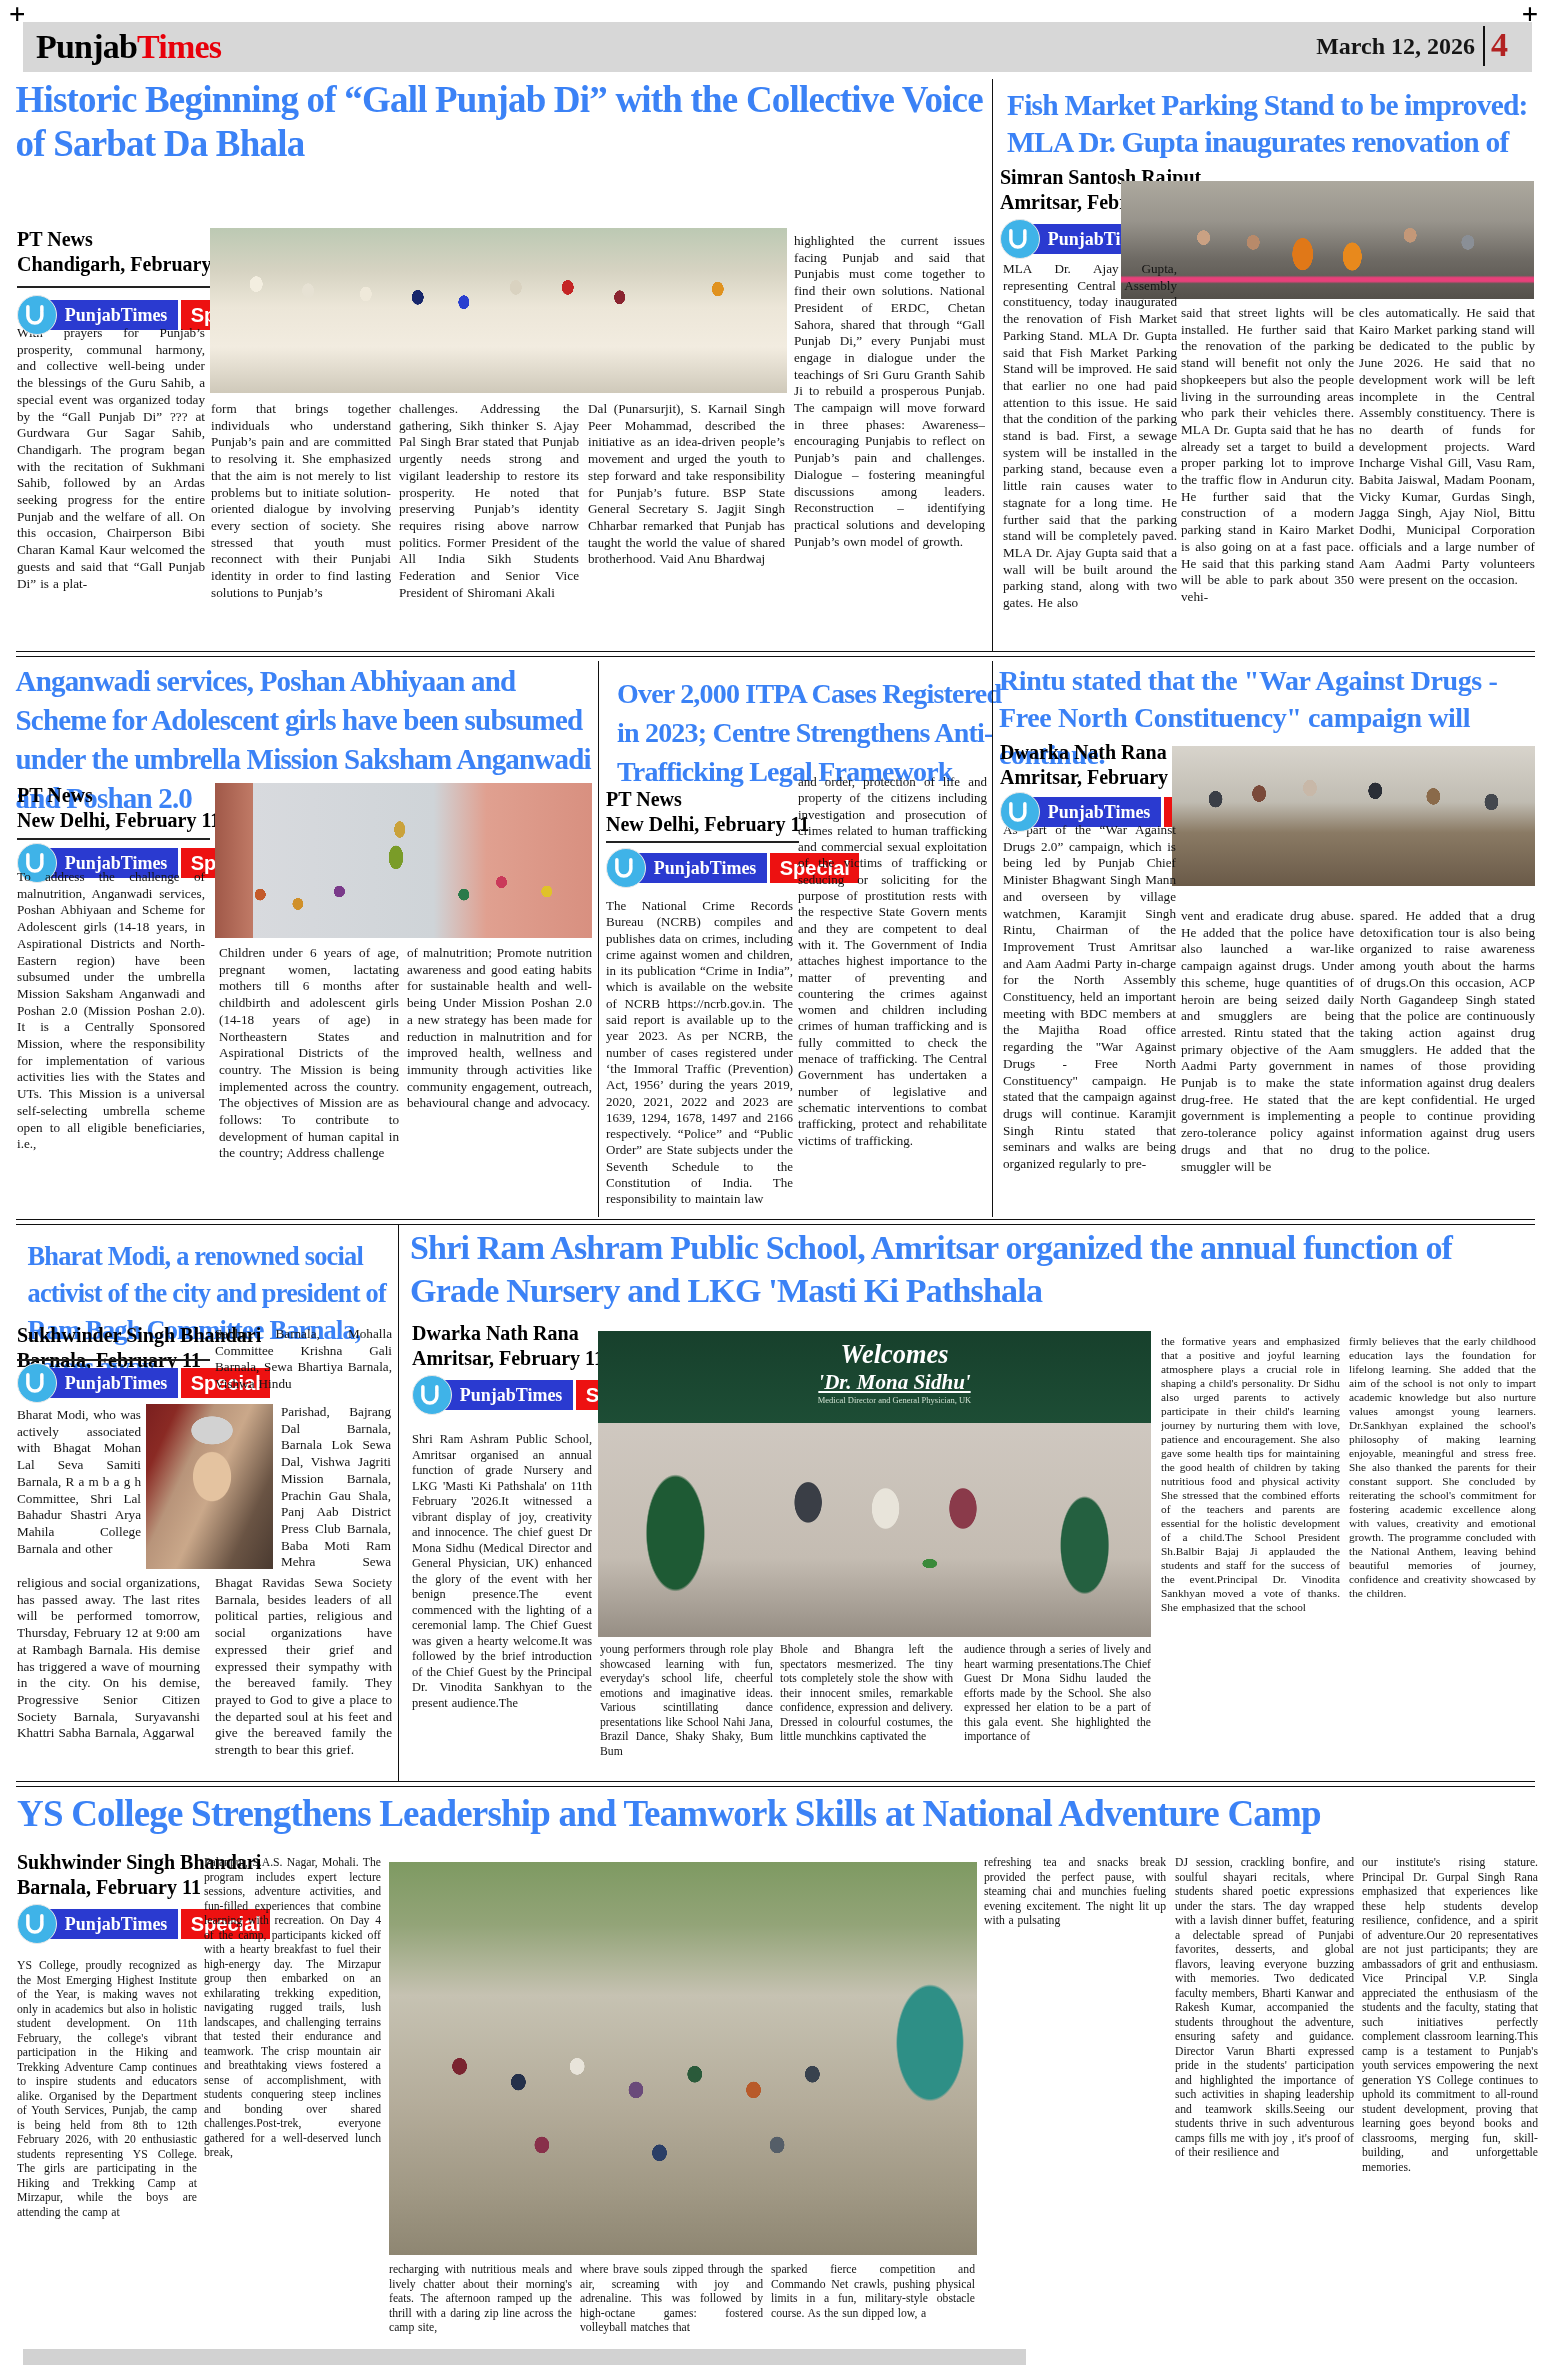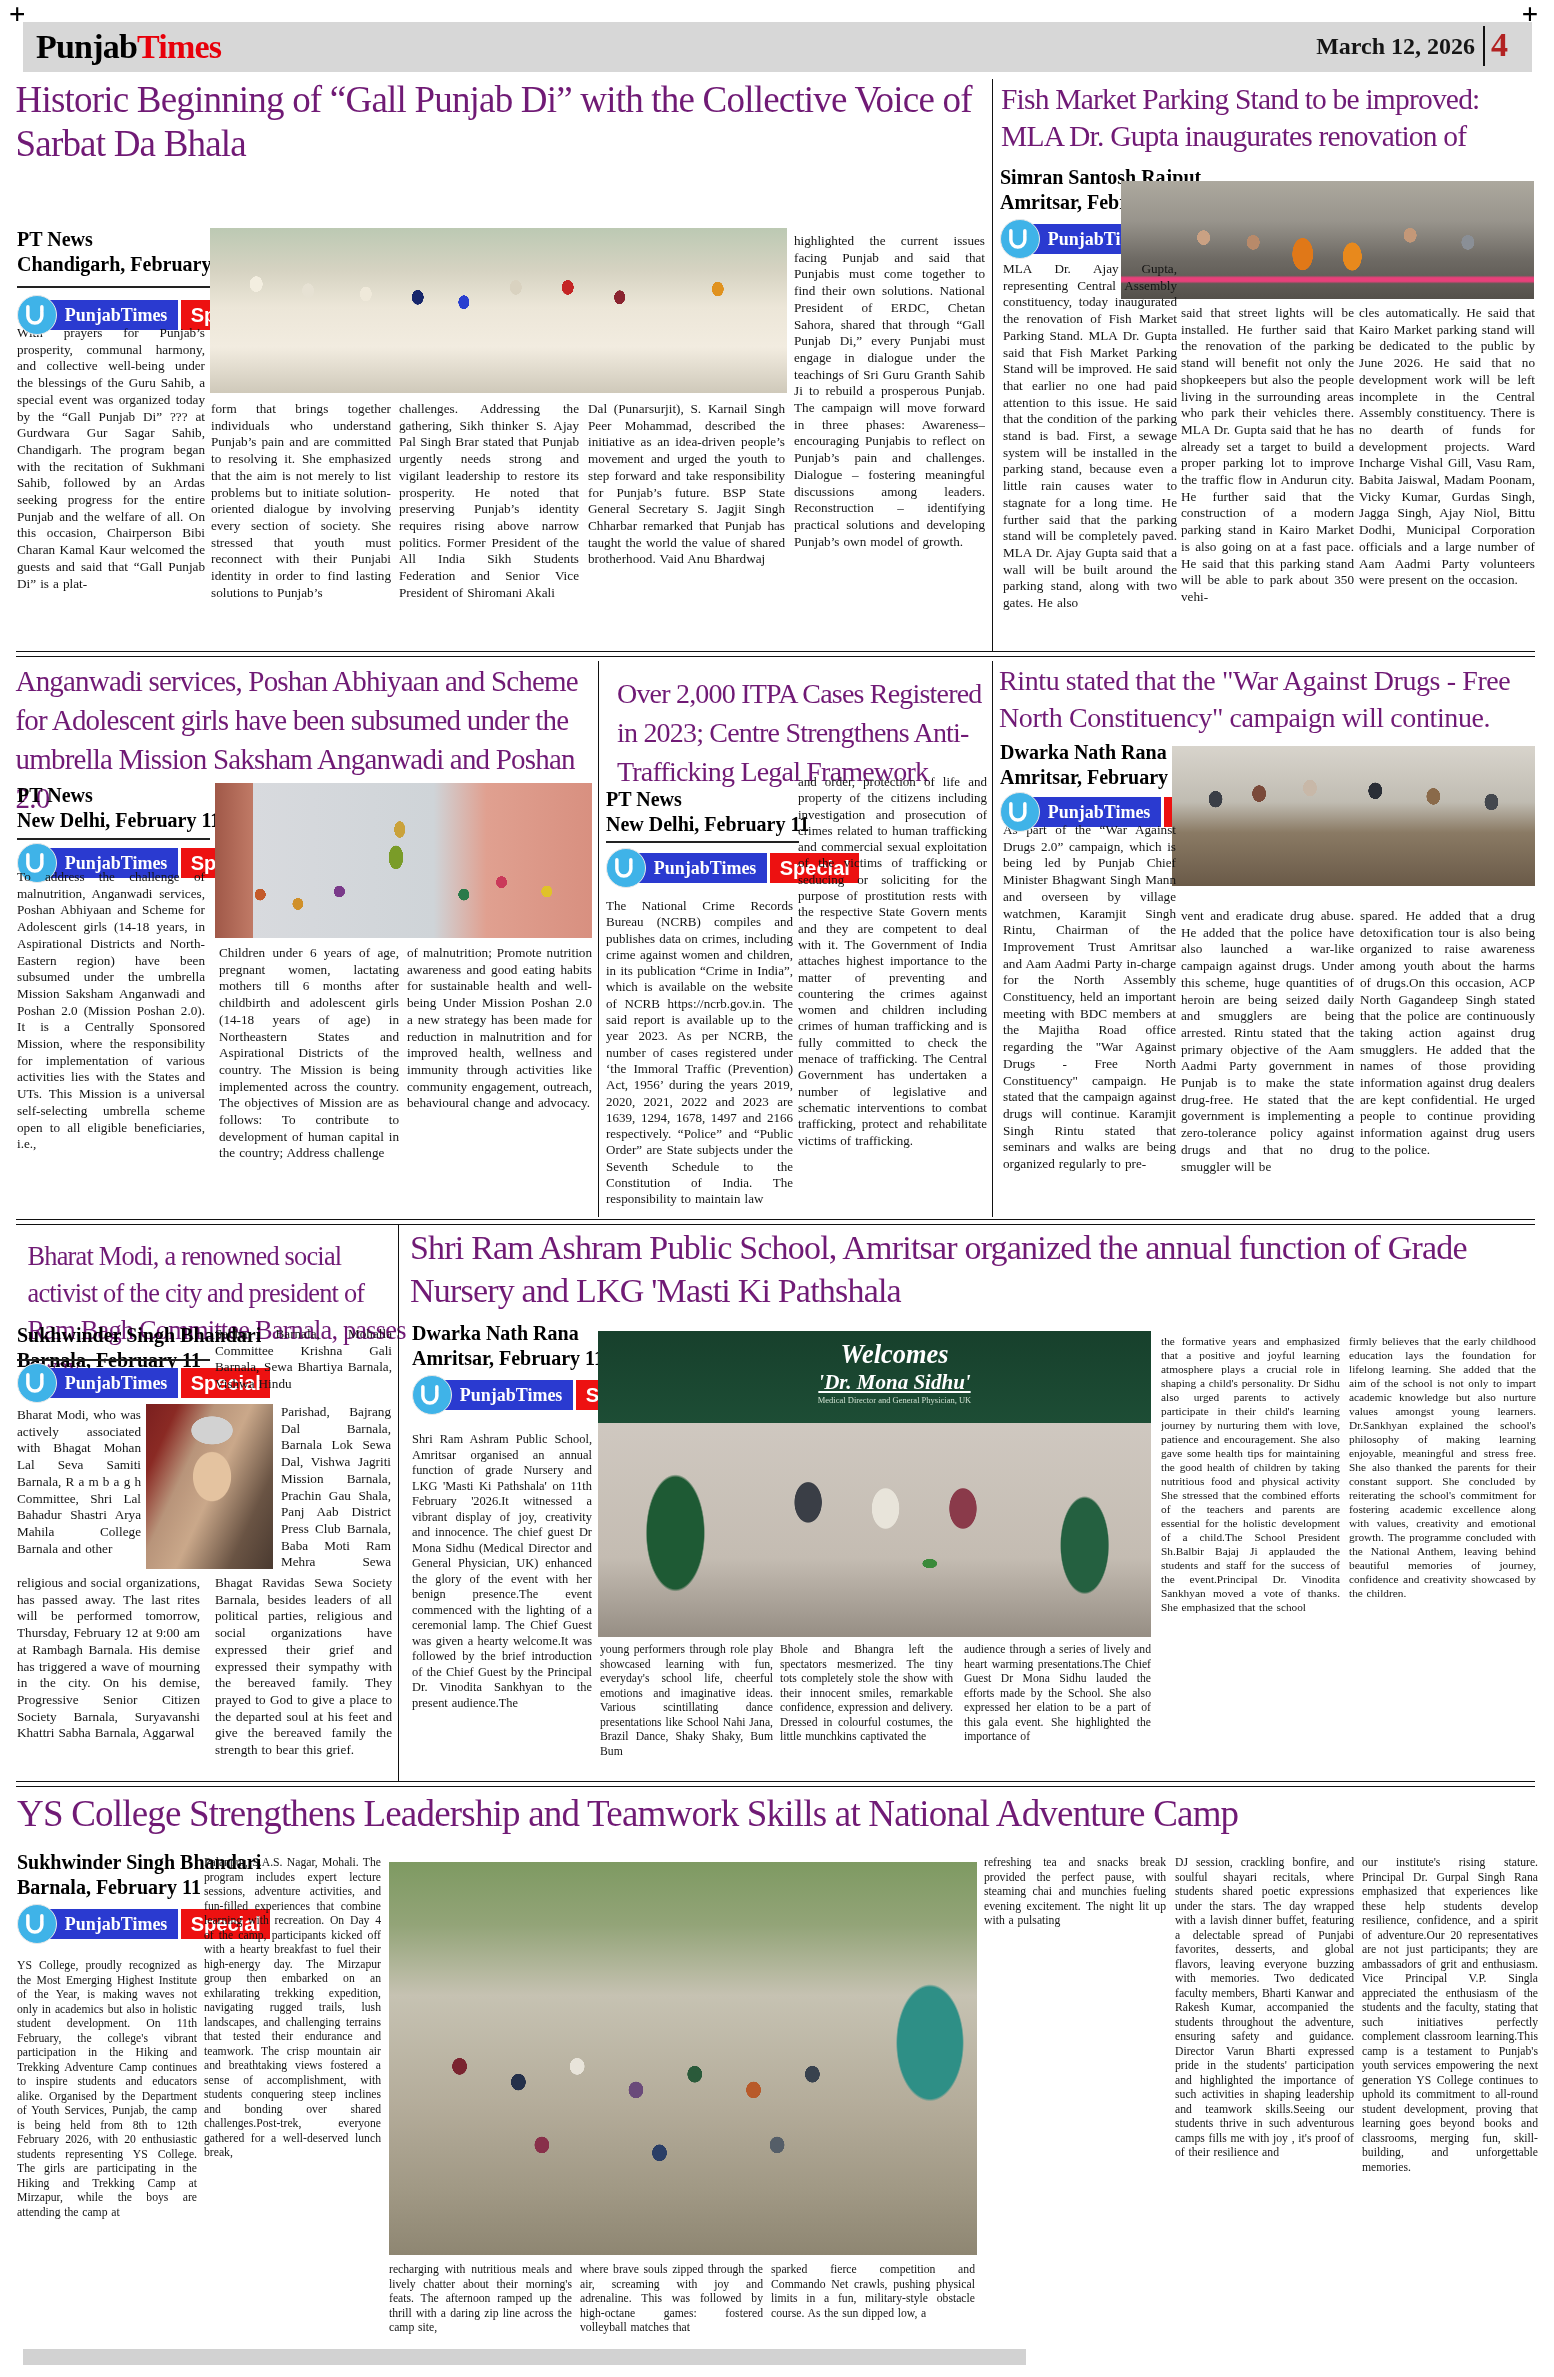--- a/index.html
+++ b/index.html
@@ -12,21 +12,21 @@
   .brand .red{color:#e8000b;}
   .banner{background:#1b2ff2;border:2.3px solid #000;color:#fff;font-weight:bold;
           font-size:31px;display:flex;align-items:center;justify-content:center;
           text-shadow:0.8px 0.8px 0 #333;}
   .dateline-top{font-weight:bold;font-size:24px;text-align:right;}
   .pagenum{font-weight:bold;font-size:34px;color:#b22222;}
   .vline{background:#111;width:1.6px;}
   .hr-double{border-top:1.6px solid #111;border-bottom:1.6px solid #111;height:3.9px;}
   .crop{color:#000;font-size:26.4px;font-family:"DejaVu Sans Mono",monospace;font-weight:normal;}
   
-  .headline{font-weight:normal;color:#701a75;letter-spacing:-0.8px;}
+  .headline{font-weight:bold;color:#3b82f6;letter-spacing:-0.8px;}
   .byline{font-weight:bold;font-size:20px;line-height:25px;color:#000;}
   .rule{border-top:2.3px solid #222;}
   
   .badge{display:flex;align-items:center;height:36px;}
   .badge-circle{width:40px;height:40px;border-radius:50%;background:#3fb3e8;border:1.6px solid #e8e8e8;
                 position:relative;z-index:2;flex:0 0 auto;margin-right:-11px;box-sizing:border-box;}
   .badge-circle svg{position:absolute;left:6.2px;top:6.2px;}
   .badge-logo{background:#2a3ad0;color:#fff;font-size:18px;font-weight:bold;height:29.5px;
               display:flex;align-items:center;padding:0 11px 0 18.7px;letter-spacing:0;}
   .badge-special{background:#ed1111;color:#fff;font-family:"Liberation Sans",sans-serif;
@@ -86,21 +86,21 @@
     <div class="abs bodycol" style="left:17px;top:325px;width:188px;height:323px;">With prayers for Punjab’s prosperity, communal harmony, and collective well-being under the blessings of the Guru Sahib, a special event was organized today by the “Gall Punjab Di” ??? at Gurdwara Gur Sagar Sahib, Chandigarh. The program began with the recitation of Sukhmani Sahib, followed by an Ardas seeking progress for the entire Punjab and the welfare of all. On this occasion, Chairperson Bibi Charan Kamal Kaur welcomed the guests and said that “Gall Punjab Di” is a plat-</div>
     <div class="abs bodycol" style="left:211px;top:401px;width:180px;height:247px;">form that brings together individuals who understand Punjab’s pain and are committed to resolving it. She emphasized that the aim is not merely to list problems but to initiate solution-oriented dialogue by involving every section of society. She stressed that youth must reconnect with their Punjabi identity in order to find lasting solutions to Punjab’s</div>
     <div class="abs bodycol" style="left:399px;top:401px;width:180px;height:247px;">challenges. Addressing the gathering, Sikh thinker S. Ajay Pal Singh Brar stated that Punjab urgently needs strong and vigilant leadership to restore its prosperity. He noted that preserving Punjab’s identity requires rising above narrow politics. Former President of the All India Sikh Students Federation and Senior Vice President of Shiromani Akali</div>
     <div class="abs bodycol" style="left:588px;top:401px;width:197px;height:247px;">Dal (Punarsurjit), S. Karnail Singh Peer Mohammad, described the initiative as an idea-driven people’s movement and urged the youth to step forward and take responsibility for Punjab’s future. BSP State General Secretary S. Jagjit Singh Chharbar remarked that Punjab has taught the world the value of shared brotherhood. Vaid Anu Bhardwaj</div>
     <div class="abs bodycol" style="left:794px;top:233px;width:191px;height:416px;">highlighted the current issues facing Punjab and said that Punjabis must come together to find their own solutions. National President of ERDC, Chetan Sahora, shared that through “Gall Punjab Di,” every Punjabi must engage in dialogue under the teachings of Sri Guru Granth Sahib Ji to rebuild a prosperous Punjab. The campaign will move forward in three phases: Awareness–encouraging Punjabis to reflect on Punjab’s pain and challenges. Dialogue – fostering meaningful discussions among leaders. Reconstruction – identifying practical solutions and developing Punjab’s own model of growth.</div>
   </article>
 
   <div class="abs vline" style="left:992px;top:79px;height:572px;width:0.8px;"></div>
 
   <article>
-    <h1 class="abs headline" style="left:999px;top:79px;width:539px;font-size:29.5px;line-height:37px;margin:2px;">Fish Market Parking Stand to be improved: MLA Dr. Gupta inaugurates renovation of</h1>
+    <h1 class="abs headline" style="left:999px;top:79px;width:539px;font-size:29.5px;line-height:37px;margin:8px;">Fish Market Parking Stand to be improved: MLA Dr. Gupta inaugurates renovation of</h1>
     <div class="abs byline" style="left:1000px;top:165px;width:256px;">
       <div>Simran Santosh Rajput</div>
       <div>Amritsar, February 11</div>
     </div>
     <div class="abs badge" style="left:1000px;top:221px;">
       <div class="badge-circle">
         <svg width="26.4" height="26.4" viewBox="0 0 34 34">
             <path d="M5 6 v12 a9 9 0 0 0 18 0 v-5 M23 6 v6" stroke="#fff" stroke-width="4.5" fill="none" stroke-linecap="round"></path>
           </svg>
       </div>

